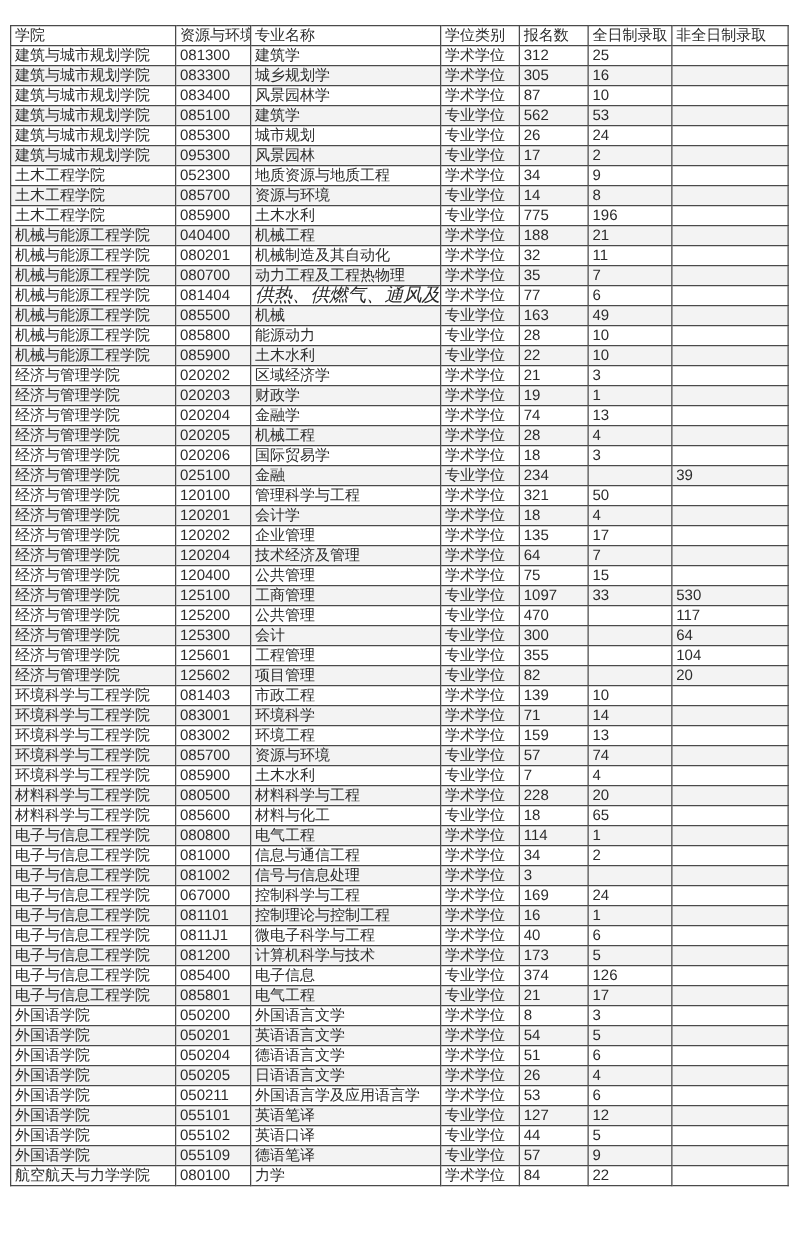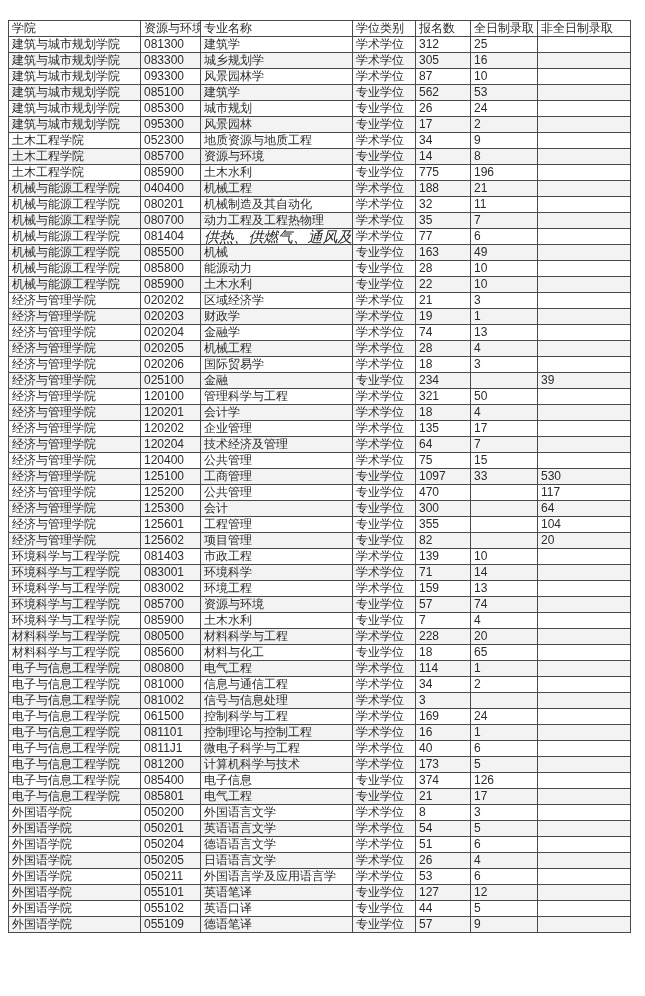--- a/index.html
+++ b/index.html
@@ -109,21 +109,21 @@
           <td class="col-college">建筑与城市规划学院</td>
           <td class="col-code">083300</td>
           <td class="col-major">城乡规划学</td>
           <td class="col-degree_type">学术学位</td>
           <td class="col-applicants">305</td>
           <td class="col-fulltime_admitted">16</td>
           <td class="col-parttime_admitted"></td>
         </tr>
         <tr>
           <td class="col-college">建筑与城市规划学院</td>
-          <td class="col-code">093300</td>
+          <td class="col-code">083400</td>
           <td class="col-major">风景园林学</td>
           <td class="col-degree_type">学术学位</td>
           <td class="col-applicants">87</td>
           <td class="col-fulltime_admitted">10</td>
           <td class="col-parttime_admitted"></td>
         </tr>
         <tr>
           <td class="col-college">建筑与城市规划学院</td>
           <td class="col-code">085100</td>
           <td class="col-major">建筑学</td>
@@ -469,21 +469,21 @@
           <td class="col-college">电子与信息工程学院</td>
           <td class="col-code">081002</td>
           <td class="col-major">信号与信息处理</td>
           <td class="col-degree_type">学术学位</td>
           <td class="col-applicants">3</td>
           <td class="col-fulltime_admitted"></td>
           <td class="col-parttime_admitted"></td>
         </tr>
         <tr>
           <td class="col-college">电子与信息工程学院</td>
-          <td class="col-code">061500</td>
+          <td class="col-code">067000</td>
           <td class="col-major">控制科学与工程</td>
           <td class="col-degree_type">学术学位</td>
           <td class="col-applicants">169</td>
           <td class="col-fulltime_admitted">24</td>
           <td class="col-parttime_admitted"></td>
         </tr>
         <tr>
           <td class="col-college">电子与信息工程学院</td>
           <td class="col-code">081101</td>
           <td class="col-major">控制理论与控制工程</td>
@@ -591,17 +591,26 @@
           <td class="col-fulltime_admitted">5</td>
           <td class="col-parttime_admitted"></td>
         </tr>
         <tr>
           <td class="col-college">外国语学院</td>
           <td class="col-code">055109</td>
           <td class="col-major">德语笔译</td>
           <td class="col-degree_type">专业学位</td>
           <td class="col-applicants">57</td>
           <td class="col-fulltime_admitted">9</td>
+          <td class="col-parttime_admitted"></td>
+        </tr>
+        <tr>
+          <td class="col-college">航空航天与力学学院</td>
+          <td class="col-code">080100</td>
+          <td class="col-major">力学</td>
+          <td class="col-degree_type">学术学位</td>
+          <td class="col-applicants">84</td>
+          <td class="col-fulltime_admitted">22</td>
           <td class="col-parttime_admitted"></td>
         </tr>
       </tbody>
   </table>
 </div>
 
 </body></html>

